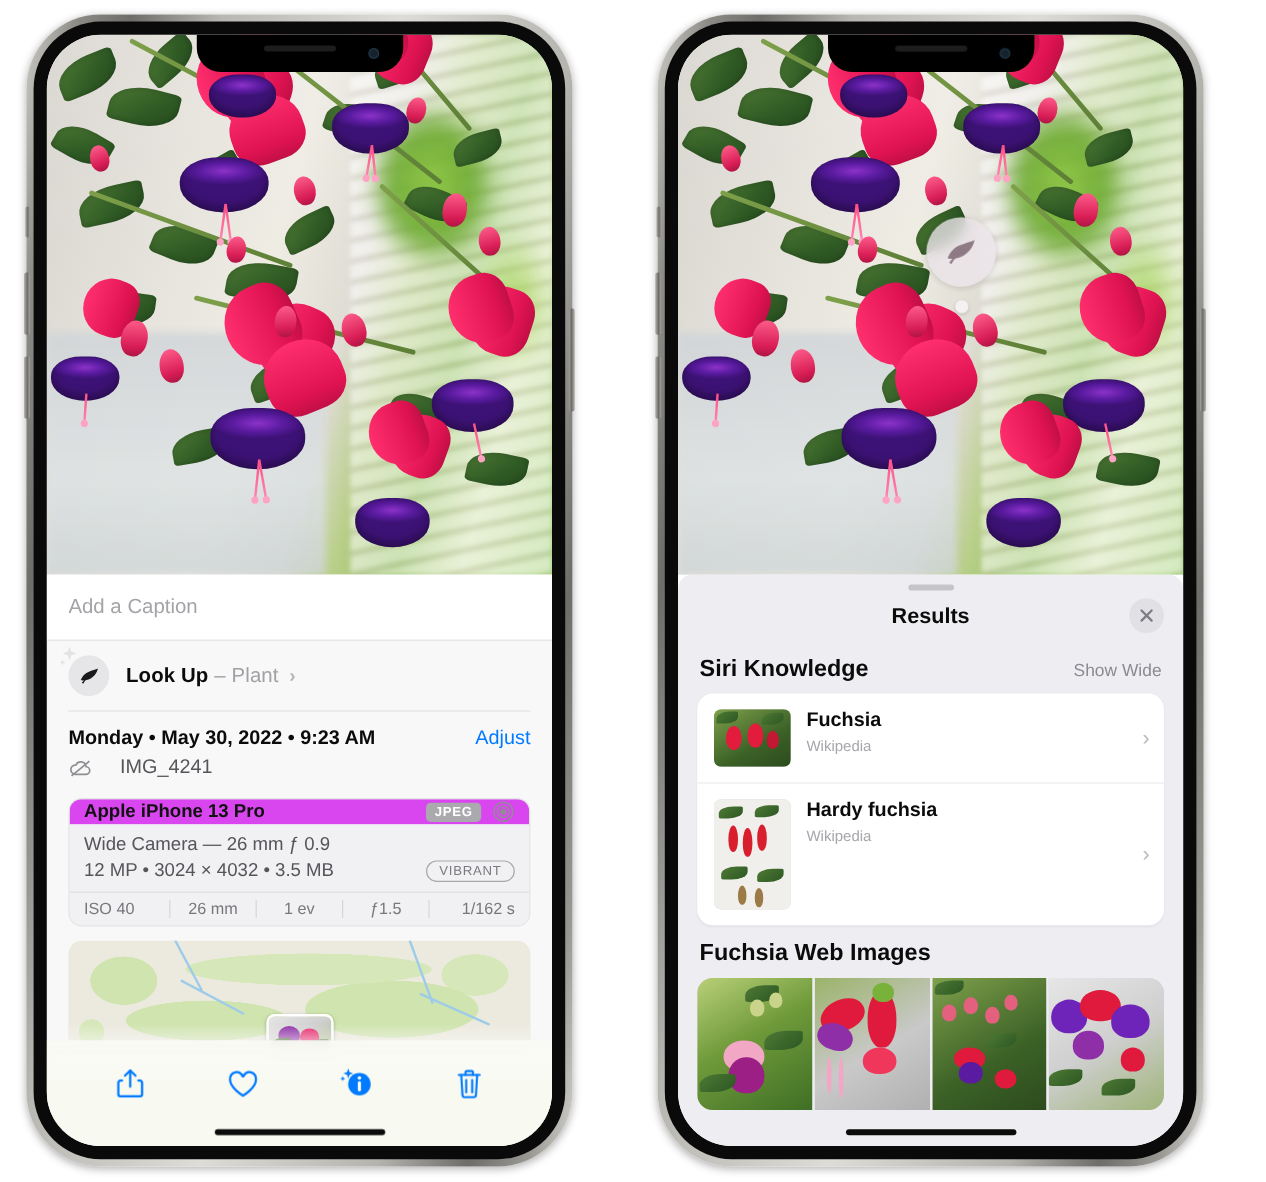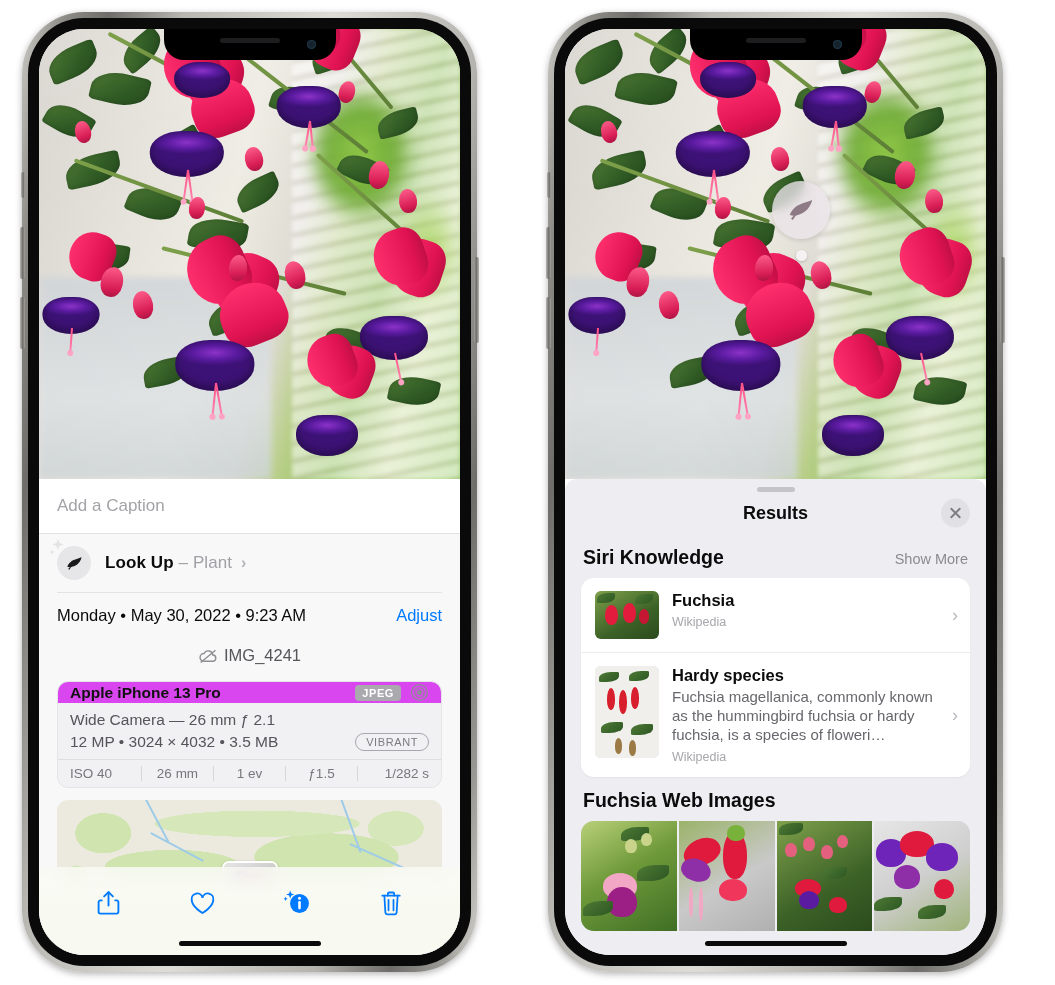--- a/index.html
+++ b/index.html
@@ -155,26 +155,26 @@
     color: #e3e3e5;
   }
   .lookup-text { font-size: 17px; font-weight: 700; color: #0b0b0c; letter-spacing: .1px; }
   .lookup-text .sub { font-weight: 400; color: #a0a0a6; }
   .chev-sm { color: #b5b5ba; font-size: 16px; margin-left: 4px; }
 
   .divider { height: 1px; background: #e3e3e5; margin: 0 18px; }
 
   .meta-block { padding: 13px 18px 6px 18px; }
   .meta-top { display: flex; align-items: baseline; justify-content: space-between; }
-  .meta-date { font-size: 16.5px; font-weight: 400; color: #0b0b0c; }
+  .meta-date { font-size: 16.5px; font-weight: 700; color: #0b0b0c; }
   .adjust-btn {
     font-size: 16.5px; color: #007aff; background: none; border: 0;
     font-family: "Liberation Sans", sans-serif; cursor: pointer;
   }
-  .meta-file { display: flex; align-items: center; gap: 5px; margin-top: 21px; justify-content: center; }
+  .meta-file { display: flex; align-items: center; gap: 22px; margin-top: 5px; }
   .meta-file .name { font-size: 16.5px; color: #55555a; }
 
   .exif-card {
     margin: 10px 18px 0 18px; border-radius: 11px; overflow: hidden;
     background: #f0f0f2; border: 1px solid #e4e4e6;
   }
   .exif-head {
     background: #d946ef; padding: 1px 12px;
     display: flex; align-items: center; justify-content: space-between;
   }
@@ -493,36 +493,36 @@
             <span class="exif-head-right">
               <span class="fmt-pill">JPEG</span>
               <svg width="19" height="19" viewBox="0 0 24 24" fill="none" stroke="#8e8e93" stroke-width="1.5">
                 <circle cx="12" cy="12" r="10"></circle>
                 <circle cx="12" cy="12" r="6"></circle>
                 <circle cx="12" cy="12" r="2.4" fill="#8e8e93"></circle>
               </svg>
             </span>
           </div>
           <div class="exif-body">
-            <div class="exif-line1">Wide Camera — 26 mm ƒ 2.1</div>
+            <div class="exif-line1">Wide Camera — 26 mm ƒ 0.9</div>
             <div class="exif-line2">
               <span class="txt">12 MP • 3024 × 4032 • 3.5 MB</span>
               <span class="vibrant-pill">VIBRANT</span>
             </div>
           </div>
           <div class="exif-foot">
             <span class="cell">ISO 40</span>
             <span class="sep"></span>
             <span class="cell">26 mm</span>
             <span class="sep"></span>
             <span class="cell">1 ev</span>
             <span class="sep"></span>
             <span class="cell">ƒ1.5</span>
             <span class="sep"></span>
-            <span class="cell">1/282 s</span>
+            <span class="cell">1/162 s</span>
           </div>
         </div>
 
         <div class="map-card">
           <div class="greens"></div>
           <div class="stream" style="left:60px;top:10px;width:70px;transform:rotate(62deg);"></div>
           <div class="stream" style="left:90px;top:46px;width:60px;transform:rotate(28deg);"></div>
           <div class="stream" style="left:250px;top:14px;width:80px;transform:rotate(70deg);"></div>
           <div class="stream" style="left:290px;top:56px;width:64px;transform:rotate(24deg);"></div>
           <div class="map-pin">
@@ -689,21 +689,21 @@
           <span class="results-title">Results</span>
           <button class="close-btn">
             <svg width="15" height="15" viewBox="0 0 16 16" fill="none" stroke="#7c7c83" stroke-width="2" stroke-linecap="round">
               <path d="M3.5 3.5l9 9M12.5 3.5l-9 9"></path>
             </svg>
           </button>
         </div>
 
         <div class="sec-head">
           <span class="sec-title">Siri Knowledge</span>
-          <button class="show-more">Show More</button>
+          <button class="show-more">Show Wide</button>
         </div>
 
         <div class="know-card">
           <div class="know-row r1">
             <div class="thumb">
               <div class="mini c" style="position:absolute;inset:0;">
                 <div class="blob" style="left:10px;top:14px;width:13px;height:20px;background:#e31b3d;"></div>
                 <div class="blob" style="left:28px;top:12px;width:13px;height:20px;background:#e31b3d;"></div>
                 <div class="blob" style="left:44px;top:18px;width:10px;height:15px;background:#c41733;"></div>
                 <div class="lfm" style="left:2px;top:2px;width:18px;height:10px;"></div>
@@ -725,22 +725,21 @@
                 <div class="lfm" style="left:6px;top:56px;width:22px;height:11px;"></div>
                 <div class="lfm" style="left:36px;top:58px;width:22px;height:11px;"></div>
                 <div class="blob" style="left:12px;top:22px;width:8px;height:22px;background:#d81f2e;"></div>
                 <div class="blob" style="left:24px;top:24px;width:8px;height:24px;background:#d81f2e;"></div>
                 <div class="blob" style="left:36px;top:21px;width:8px;height:22px;background:#d81f2e;"></div>
                 <div class="blob" style="left:20px;top:72px;width:7px;height:16px;background:#9c7a45;"></div>
                 <div class="blob" style="left:34px;top:74px;width:7px;height:16px;background:#9c7a45;"></div>
               </div>
             </div>
             <div class="know-body">
-              <div class="know-name">Hardy species</div>
-              <div class="know-desc">Fuchsia magellanica, commonly known as the hummingbird fuchsia or hardy fuchsia, is a species of floweri…</div>
+              <div class="know-name">Hardy fuchsia</div>
               <div class="know-src">Wikipedia</div>
             </div>
             <span class="know-chev">›</span>
           </div>
         </div>
 
         <div class="sec-head">
           <span class="sec-title">Fuchsia Web Images</span>
         </div>
 

